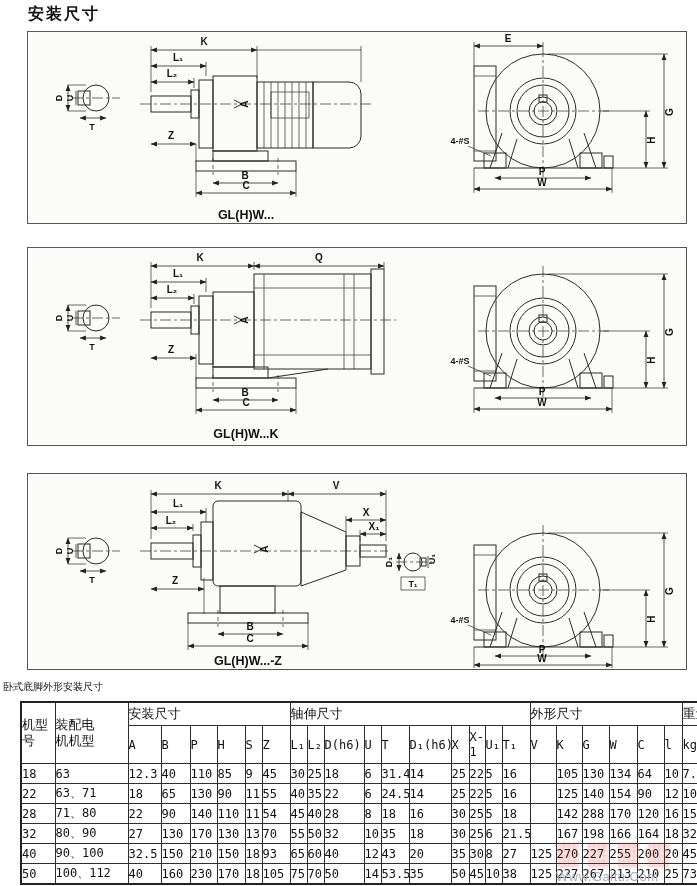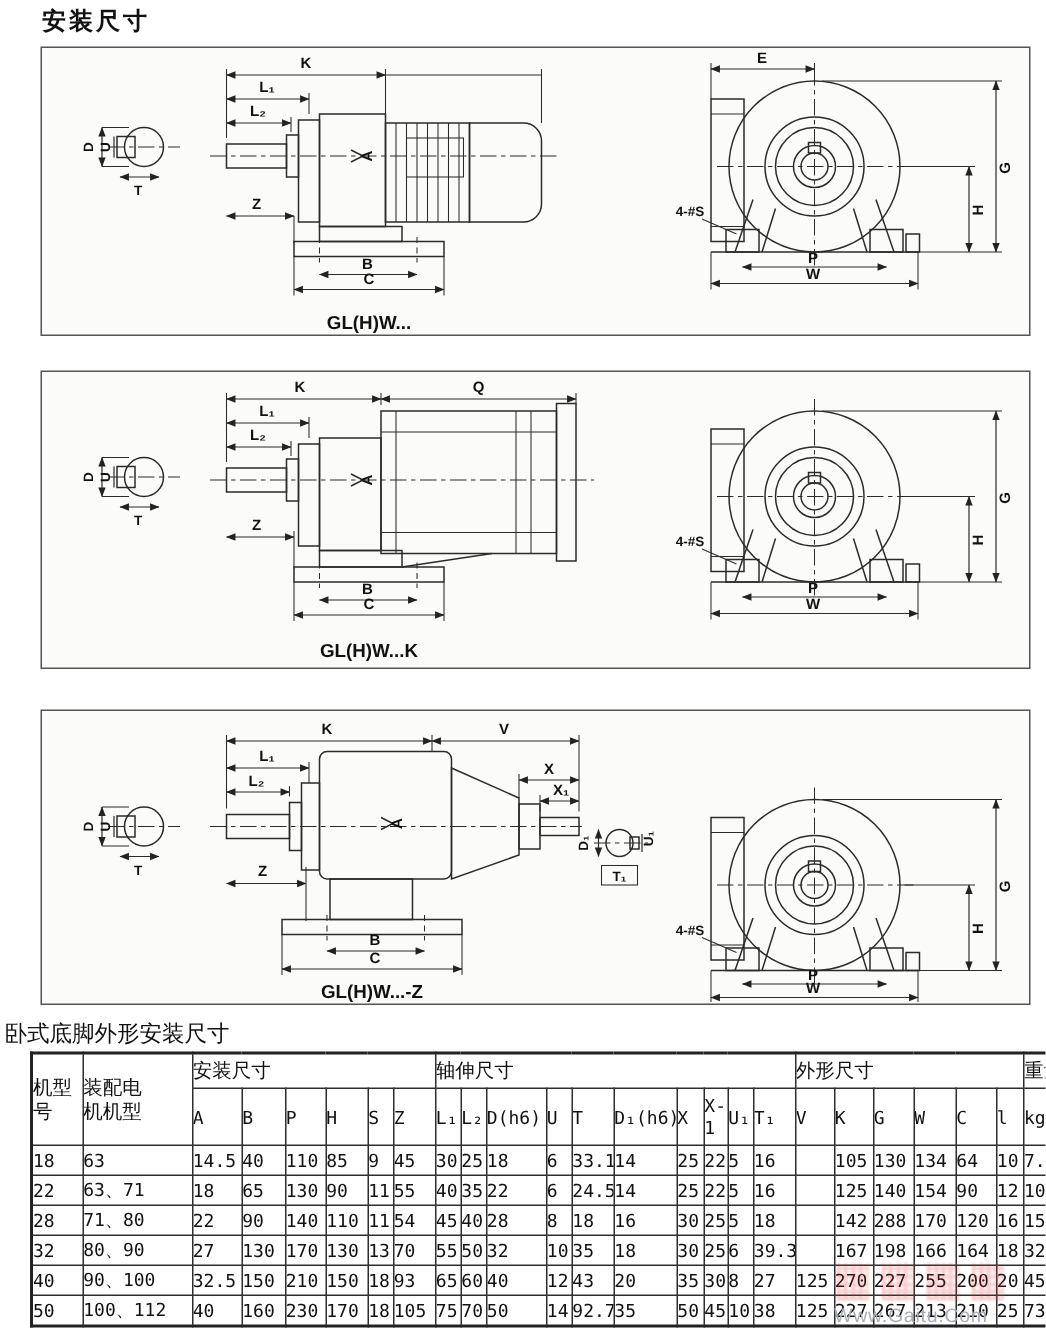--- a/index.html
+++ b/index.html
@@ -12,21 +12,21 @@
   #box3{top:473px;height:197px;}
   .dbox svg{display:block;width:100%;height:100%;}
   .ln{stroke:#2b2b2b;stroke-width:1;fill:none;}
   .thin{stroke:#2b2b2b;stroke-width:.7;fill:none;}
   .dim{stroke:#2b2b2b;stroke-width:.8;fill:none;}
   .cl{stroke:#2b2b2b;stroke-width:.7;fill:none;stroke-dasharray:11 3 3 3;}
   .dash{stroke:#2b2b2b;stroke-width:.7;fill:none;stroke-dasharray:4 3;}
   .dl{font:bold 10px "Liberation Sans",sans-serif;fill:#111;text-anchor:middle;}
   .dls{font:bold 9px "Liberation Sans",sans-serif;fill:#111;text-anchor:middle;}
   .cap{font:bold 12.5px "Liberation Sans",sans-serif;fill:#111;text-anchor:middle;}
-  .section-caption{position:absolute;left:3px;top:680px;font-size:15px;}
+  .section-caption{position:absolute;left:3px;top:680px;font-size:10px;}
   table{position:absolute;left:3px;top:701px;width:691px;border-collapse:collapse;table-layout:fixed;
         text-align:left;font-size:12px;border:2px solid #222;margin-left:17px;}
   th,td{border:1px solid #2e2e2e;padding:0;overflow:hidden;font-weight:normal;}
   thead tr.grp th{height:22px;font-size:13px;}
   thead tr.cols th{height:37px;font-family:"DejaVu Sans Mono",monospace;font-size:12px;}
   th.cjk{font-family:"Liberation Sans",sans-serif;font-size:12.5px;}
   .pre{white-space:pre-line;line-height:1.25;}
   tbody td{height:19px;font-family:"DejaVu Sans Mono",monospace;font-size:12px;}
   .stamp{position:absolute;top:842px;left:558px;width:136px;display:flex;gap:9px;opacity:.27;
          filter:blur(1.1px);pointer-events:none;}
@@ -454,31 +454,31 @@
       <th>W</th>
       <th>C</th>
       <th>l</th>
       <th>kg</th>
     </tr>
   </thead>
   <tbody>
       <tr>
         <td>18</td>
         <td>63</td>
-        <td>14.5</td>
+        <td>12.3</td>
         <td>40</td>
         <td>110</td>
         <td>85</td>
         <td>9</td>
         <td>45</td>
         <td>30</td>
         <td>25</td>
         <td>18</td>
         <td>6</td>
-        <td>33.1</td>
+        <td>31.4</td>
         <td>14</td>
         <td>25</td>
         <td>22</td>
         <td>5</td>
         <td>16</td>
         <td></td>
         <td>105</td>
         <td>130</td>
         <td>134</td>
         <td>64</td>
@@ -550,21 +550,21 @@
         <td>70</td>
         <td>55</td>
         <td>50</td>
         <td>32</td>
         <td>10</td>
         <td>35</td>
         <td>18</td>
         <td>30</td>
         <td>25</td>
         <td>6</td>
-        <td>39.3</td>
+        <td>21.5</td>
         <td></td>
         <td>167</td>
         <td>198</td>
         <td>166</td>
         <td>164</td>
         <td>18</td>
         <td>32</td>
       </tr>
       <tr>
         <td>40</td>
@@ -599,21 +599,21 @@
         <td>40</td>
         <td>160</td>
         <td>230</td>
         <td>170</td>
         <td>18</td>
         <td>105</td>
         <td>75</td>
         <td>70</td>
         <td>50</td>
         <td>14</td>
-        <td>92.7</td>
+        <td>53.5</td>
         <td>35</td>
         <td>50</td>
         <td>45</td>
         <td>10</td>
         <td>38</td>
         <td>125</td>
         <td>227</td>
         <td>267</td>
         <td>213</td>
         <td>210</td>

